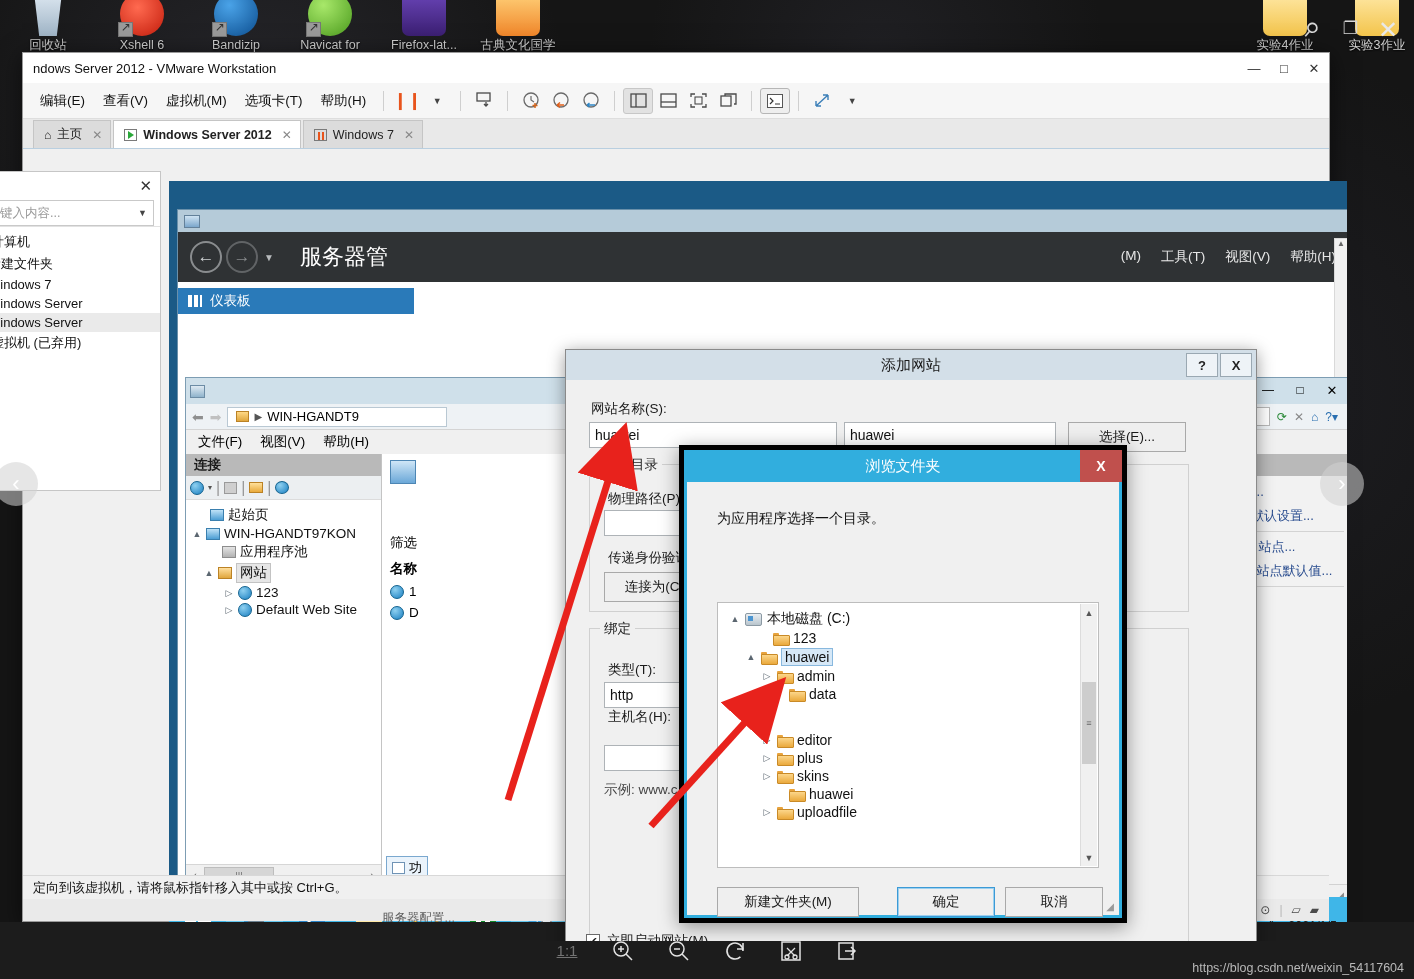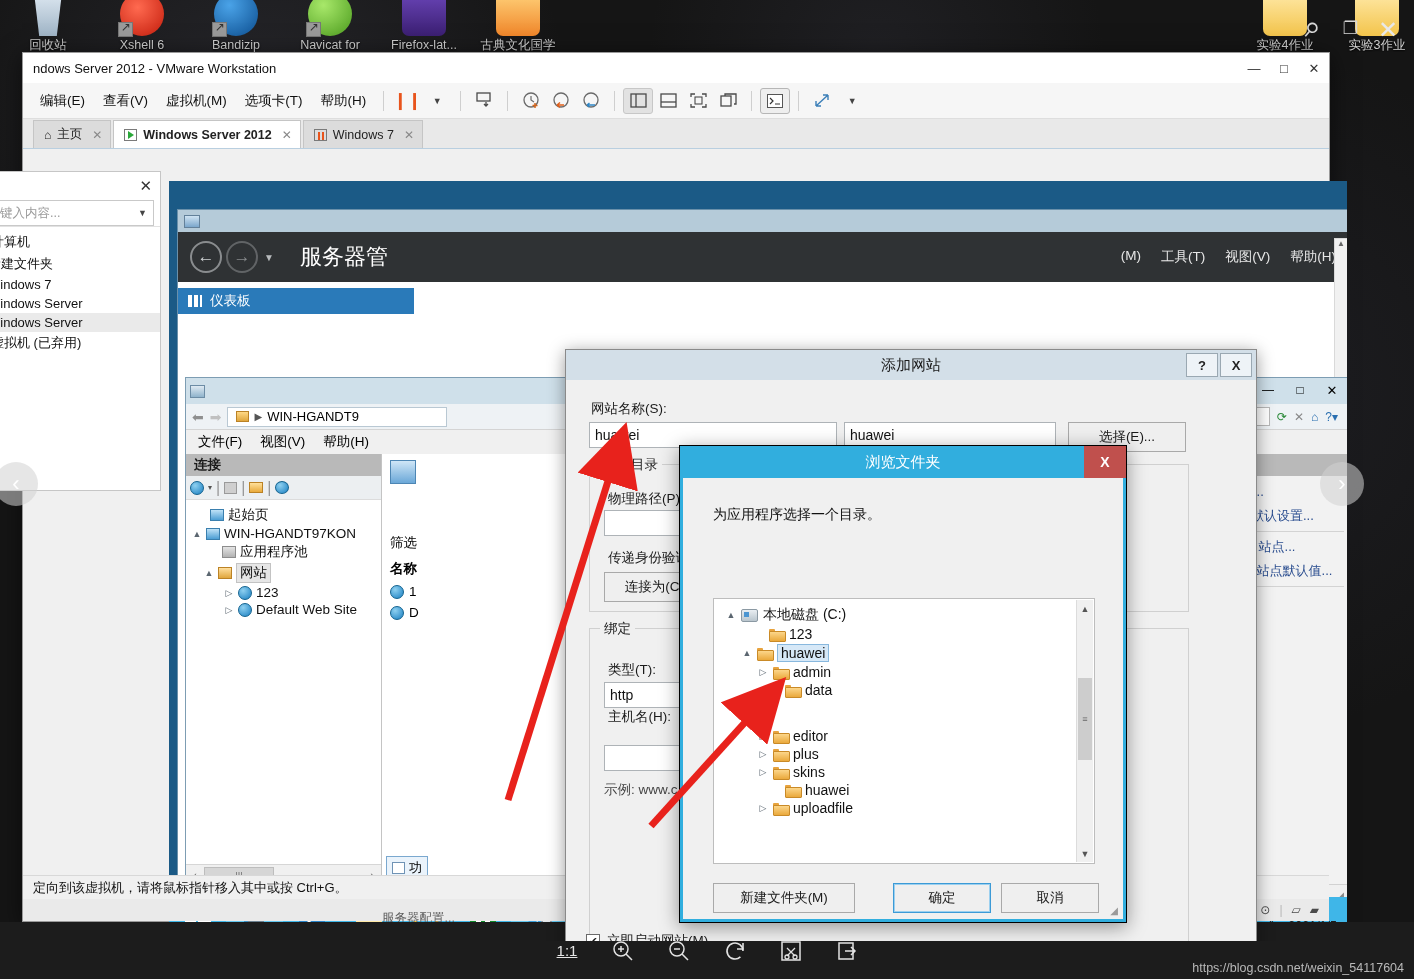--- a/index.html
+++ b/index.html
@@ -112,21 +112,21 @@
   .fld-lbl{font-size:13.5px;color:#1b1b1b;}
   .fld-lbl.dim{color:#9a9a9a;}
   .txtbox{height:26px;border:1px solid #aeb3b7;background:#fff;display:flex;align-items:center;padding:0 5px;font-size:14px;color:#111;}
   .btn{height:30px;border:1px solid #a9a9a9;background:#efefef;display:flex;align-items:center;justify-content:center;
        font-size:13.5px;color:#1b1b1b;}
   .grp{border:1px solid #d0d0d0;position:absolute;}
   .grp-title{position:absolute;top:-9px;left:10px;background:#f0f0f0;padding:0 4px;font-size:13.5px;color:#1b1b1b;}
 
   
   #dlg-browse{position:absolute;left:510px;top:264px;width:448px;height:478px;background:#31aede;
-     border:1px solid #000000;z-index:80;box-shadow:0 4px 18px rgba(0,0,0,.4);}
+     border:5px solid #000000;z-index:80;box-shadow:0 4px 18px rgba(0,0,0,.4);}
   #dlg-browse .bw-tb{height:32px;display:flex;align-items:center;justify-content:center;position:relative;}
   #dlg-browse .bw-tb .t{font-size:15px;color:#fff;}
   #dlg-browse .bw-x{position:absolute;right:0;top:0;width:42px;height:32px;background:#c0504d;color:#fff;
        display:flex;align-items:center;justify-content:center;font-size:14px;font-weight:bold;}
   #dlg-browse .bw-body{position:absolute;left:3px;top:32px;right:3px;bottom:3px;background:#f0f0f0;}
   #bw-tree{position:absolute;left:30px;top:120px;width:382px;height:266px;background:#fff;border:1px solid #bdbdbd;overflow:hidden;}
   .bw-row{display:flex;align-items:center;gap:5px;font-size:14px;padding:1px 2px;color:#111;white-space:nowrap;}
   .bw-row .name.sel{background:#d6e8f7;border:1px solid #88b8de;padding:0 3px;}
   #bw-scroll{position:absolute;right:1px;top:1px;width:17px;bottom:1px;background:#f0f0f0;border-left:1px solid #dcdcdc;}
   .sb-arrow{height:17px;display:flex;align-items:center;justify-content:center;font-size:9px;color:#555;background:#f0f0f0;}
@@ -149,21 +149,21 @@
   #clock{text-align:center;line-height:15px;font-size:12.5px;color:#1b1b1b;}
 
   
   #vm-statusmsg{position:absolute;left:0;bottom:22px;width:100%;height:24px;background:#f0f0f0;
      display:flex;align-items:center;padding-left:10px;font-size:13px;color:#111;border-top:1px solid #d8d8d8;}
   #vm-devbar{position:absolute;left:0;bottom:0;width:100%;height:22px;background:#eaeaea;display:flex;
      align-items:center;justify-content:flex-end;gap:9px;padding-right:10px;color:#4b4b4b;font-size:12px;}
 
   
   #bottom-strip{position:absolute;left:0;bottom:0;width:100%;height:57px;background:#1c1c1c;display:flex;align-items:center;justify-content:center;gap:26px;}
-  #bottom-strip .ctl{color:#e5e5e5;font-size:20px;width:30px;height:30px;display:flex;align-items:center;justify-content:center;}
+  #bottom-strip .ctl{color:#737373;font-size:20px;width:30px;height:30px;display:flex;align-items:center;justify-content:center;}
   #watermark{position:absolute;right:10px;bottom:4px;color:#b9b9b9;font-size:12.5px;}
   #cfg-ghost{position:absolute;left:382px;bottom:52px;color:#5e5e5e;font-size:12.5px;}
 
   
   .carousel{position:absolute;width:44px;height:44px;border-radius:50%;background:rgba(210,210,210,.55);
      display:flex;align-items:center;justify-content:center;color:#fff;font-size:22px;z-index:95;}
 
   
   svg.anno{position:absolute;left:0;top:0;width:1414px;height:979px;pointer-events:none;z-index:120;}
 </style>

